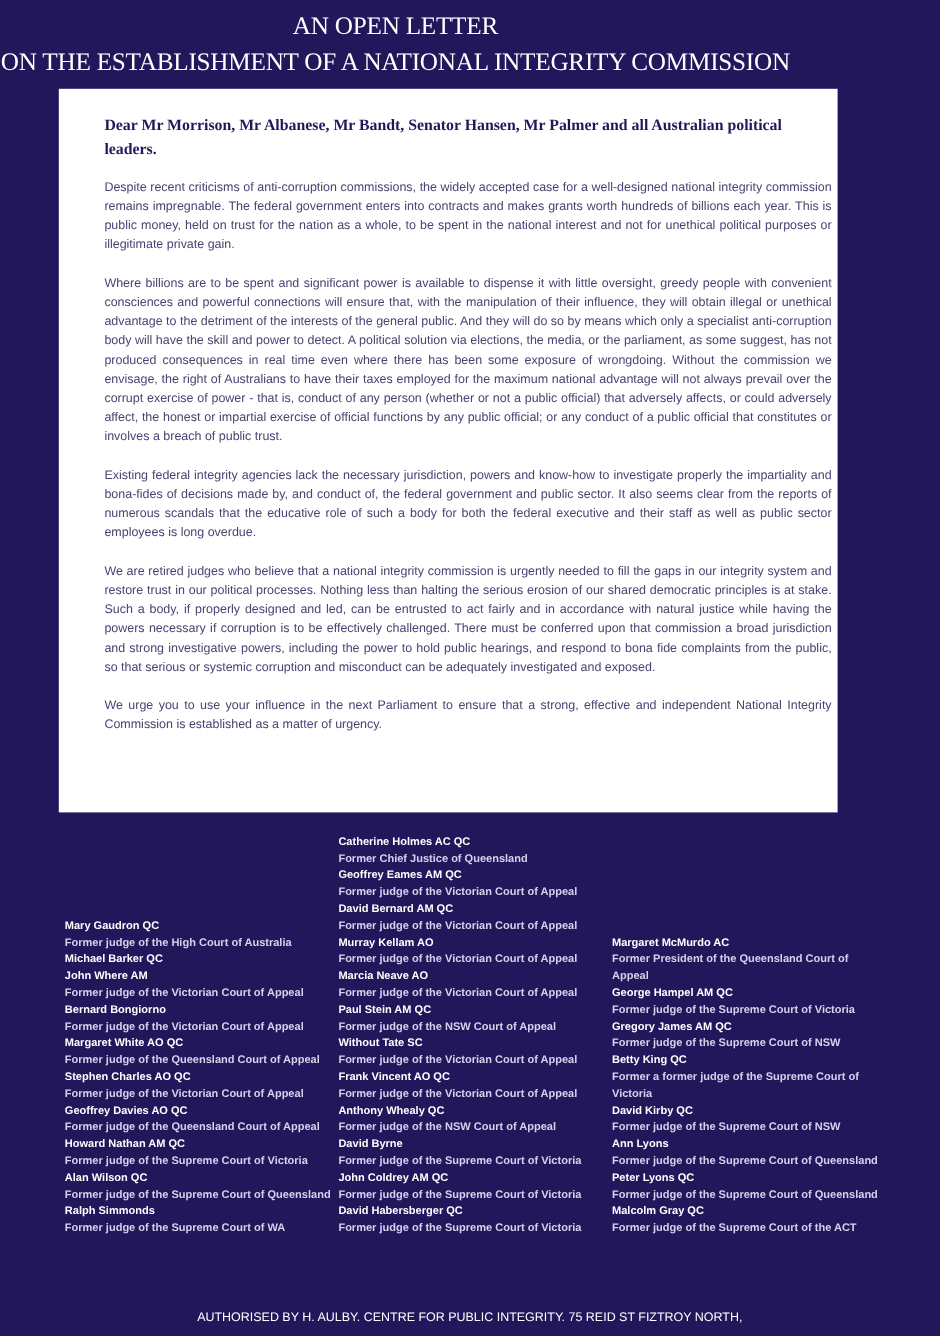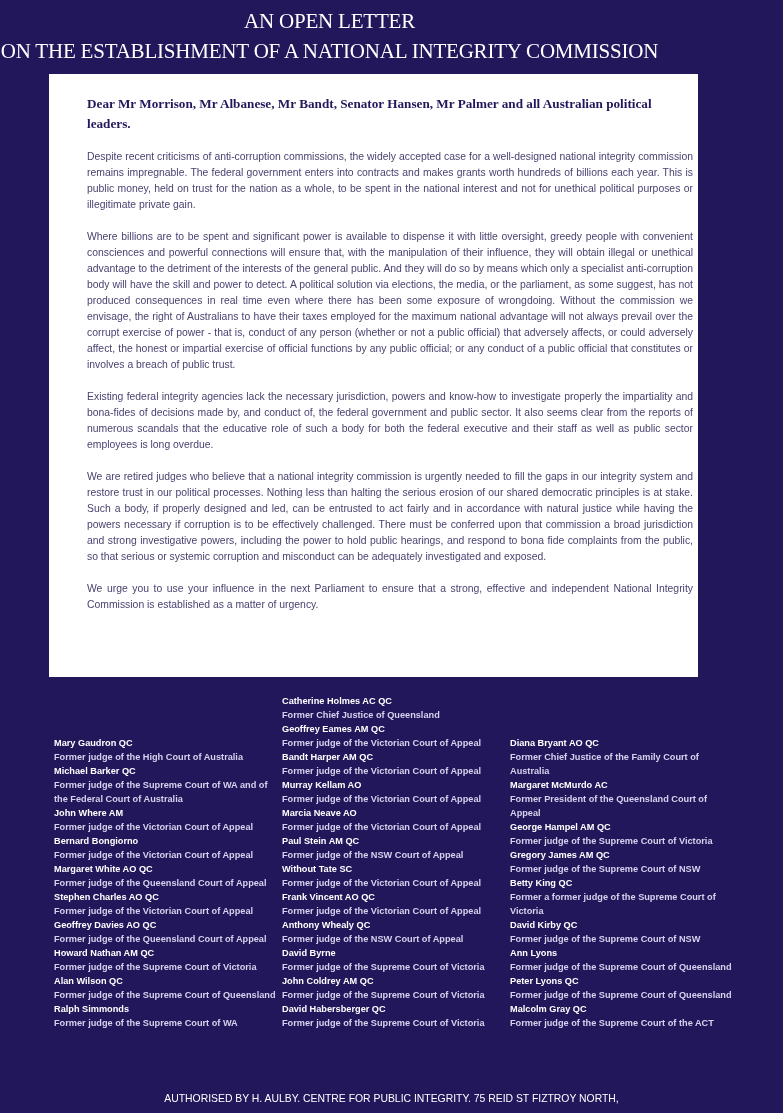--- a/index.html
+++ b/index.html
@@ -117,21 +117,20 @@
 </div>
 
 <div class="signatories">
   <div class="sig-col">
     <div class="sig">
         <div class="sig-name">Mary Gaudron QC</div>
         <div class="sig-title">Former judge of the High Court of Australia</div>
       </div>
     <div class="sig">
         <div class="sig-name">Michael Barker QC</div>
-        <div class="sig-title">Former judge of the Supreme Court of WA and of the Federal Court of Australia</div>
       </div>
     <div class="sig">
         <div class="sig-name">John Where AM</div>
         <div class="sig-title">Former judge of the Victorian Court of Appeal</div>
       </div>
     <div class="sig">
         <div class="sig-name">Bernard Bongiorno</div>
         <div class="sig-title">Former judge of the Victorian Court of Appeal</div>
       </div>
     <div class="sig">
@@ -162,21 +161,21 @@
   <div class="sig-col">
     <div class="sig">
         <div class="sig-name">Catherine Holmes AC QC</div>
         <div class="sig-title">Former Chief Justice of Queensland</div>
       </div>
     <div class="sig">
         <div class="sig-name">Geoffrey Eames AM QC</div>
         <div class="sig-title">Former judge of the Victorian Court of Appeal</div>
       </div>
     <div class="sig">
-        <div class="sig-name">Bandt Harper AM QC</div>
+        <div class="sig-name">David Bernard AM QC</div>
         <div class="sig-title">Former judge of the Victorian Court of Appeal</div>
       </div>
     <div class="sig">
         <div class="sig-name">Murray Kellam AO</div>
         <div class="sig-title">Former judge of the Victorian Court of Appeal</div>
       </div>
     <div class="sig">
         <div class="sig-name">Marcia Neave AO</div>
         <div class="sig-title">Former judge of the Victorian Court of Appeal</div>
       </div>
@@ -204,24 +203,20 @@
         <div class="sig-name">John Coldrey AM QC</div>
         <div class="sig-title">Former judge of the Supreme Court of Victoria</div>
       </div>
     <div class="sig">
         <div class="sig-name">David Habersberger QC</div>
         <div class="sig-title">Former judge of the Supreme Court of Victoria</div>
       </div>
   </div>
   <div class="sig-col">
     <div class="sig">
-        <div class="sig-name">Diana Bryant AO QC</div>
-        <div class="sig-title">Former Chief Justice of the Family Court of Australia</div>
-      </div>
-    <div class="sig">
         <div class="sig-name">Margaret McMurdo AC</div>
         <div class="sig-title">Former President of the Queensland Court of Appeal</div>
       </div>
     <div class="sig">
         <div class="sig-name">George Hampel AM QC</div>
         <div class="sig-title">Former judge of the Supreme Court of Victoria</div>
       </div>
     <div class="sig">
         <div class="sig-name">Gregory James AM QC</div>
         <div class="sig-title">Former judge of the Supreme Court of NSW</div>

